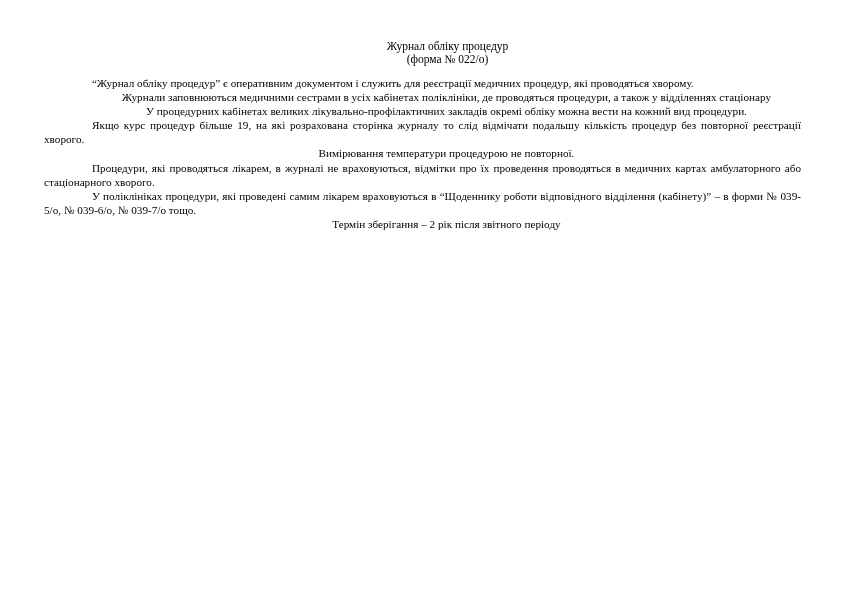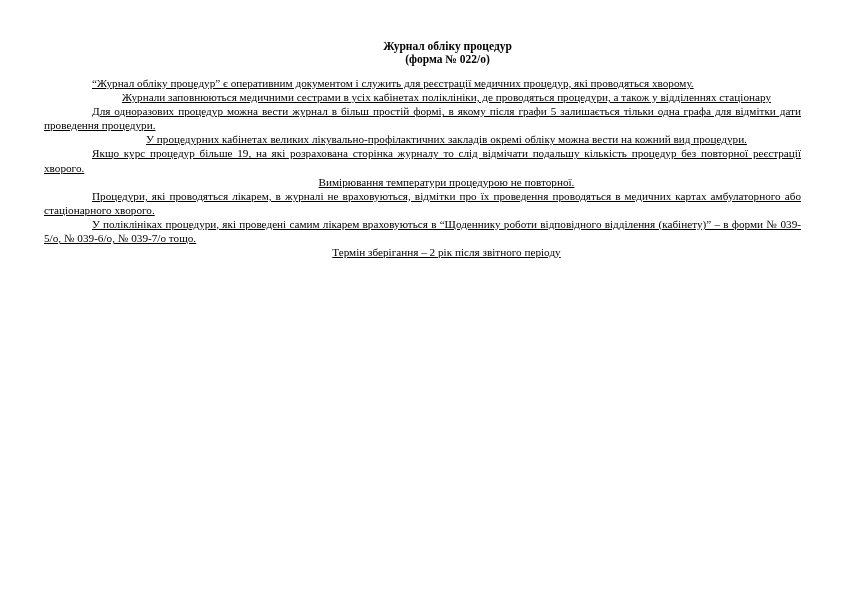--- a/index.html
+++ b/index.html
@@ -2,37 +2,36 @@
 <html><head>
   <meta charset="utf-8">
   <style>
     html, body { margin: 0; padding: 0; background: #ffffff; }
     body { width: 842px; height: 595px; overflow: hidden; position: relative; }
     .page {
       position: absolute; left: 44px; top: 40px; width: 757px;
       font-family: "Liberation Serif", serif; color: #000;
       font-size: 11.2px; line-height: 14.1px;
     }
-    .title { text-align: center; font-weight: bold; font-size: 11.5px; line-height: 13px; margin-left: 50px; }
+    .title { text-align: center; font-weight: normal; font-size: 11.5px; line-height: 13px; margin-left: 50px; }
     .body { margin-top: 10px; }
-    .para { text-indent: 48px; text-align: justify; margin: 0; text-decoration: underline; }
+    .para { text-indent: 48px; text-align: justify; margin: 0; }
     .para.last { text-align: center; }
   </style>
 </head>
 <body>
 
 <div class="page">
   <div class="title">
     <div>Журнал обліку процедур</div>
     <div>(форма № 022/о)</div>
   </div>
   <div class="body">
     <p class="para">“Журнал обліку процедур” є оперативним документом і служить для реєстрації медичних процедур, які проводяться хворому.</p>
     <p class="para last">Журнали заповнюються медичними сестрами в усіх кабінетах поліклініки, де проводяться процедури, а також у відділеннях стаціонару</p>
-    <p class="para">Для одноразових процедур можна вести журнал в більш простій формі, в якому після графи 5 залишається тільки одна графа для відмітки дати проведення процедури.</p>
     <p class="para last">У процедурних кабінетах великих лікувально-профілактичних закладів окремі обліку можна вести на кожний вид процедури.</p>
     <p class="para">Якщо курс процедур більше 19, на які розрахована сторінка журналу то слід відмічати подальшу кількість процедур без повторної реєстрації хворого.</p>
     <p class="para last">Вимірювання температури процедурою не повторної.</p>
     <p class="para">Процедури, які проводяться лікарем, в журналі не враховуються, відмітки про їх проведення проводяться в медичних картах амбулаторного або стаціонарного хворого.</p>
     <p class="para">У поліклініках процедури, які проведені самим лікарем враховуються в “Щоденнику роботи відповідного відділення (кабінету)” – в форми № 039-5/о, № 039-6/о, № 039-7/о тощо.</p>
     <p class="para last">Термін зберігання – 2 рік після звітного періоду</p>
   </div>
 </div>
 
 </body></html>

